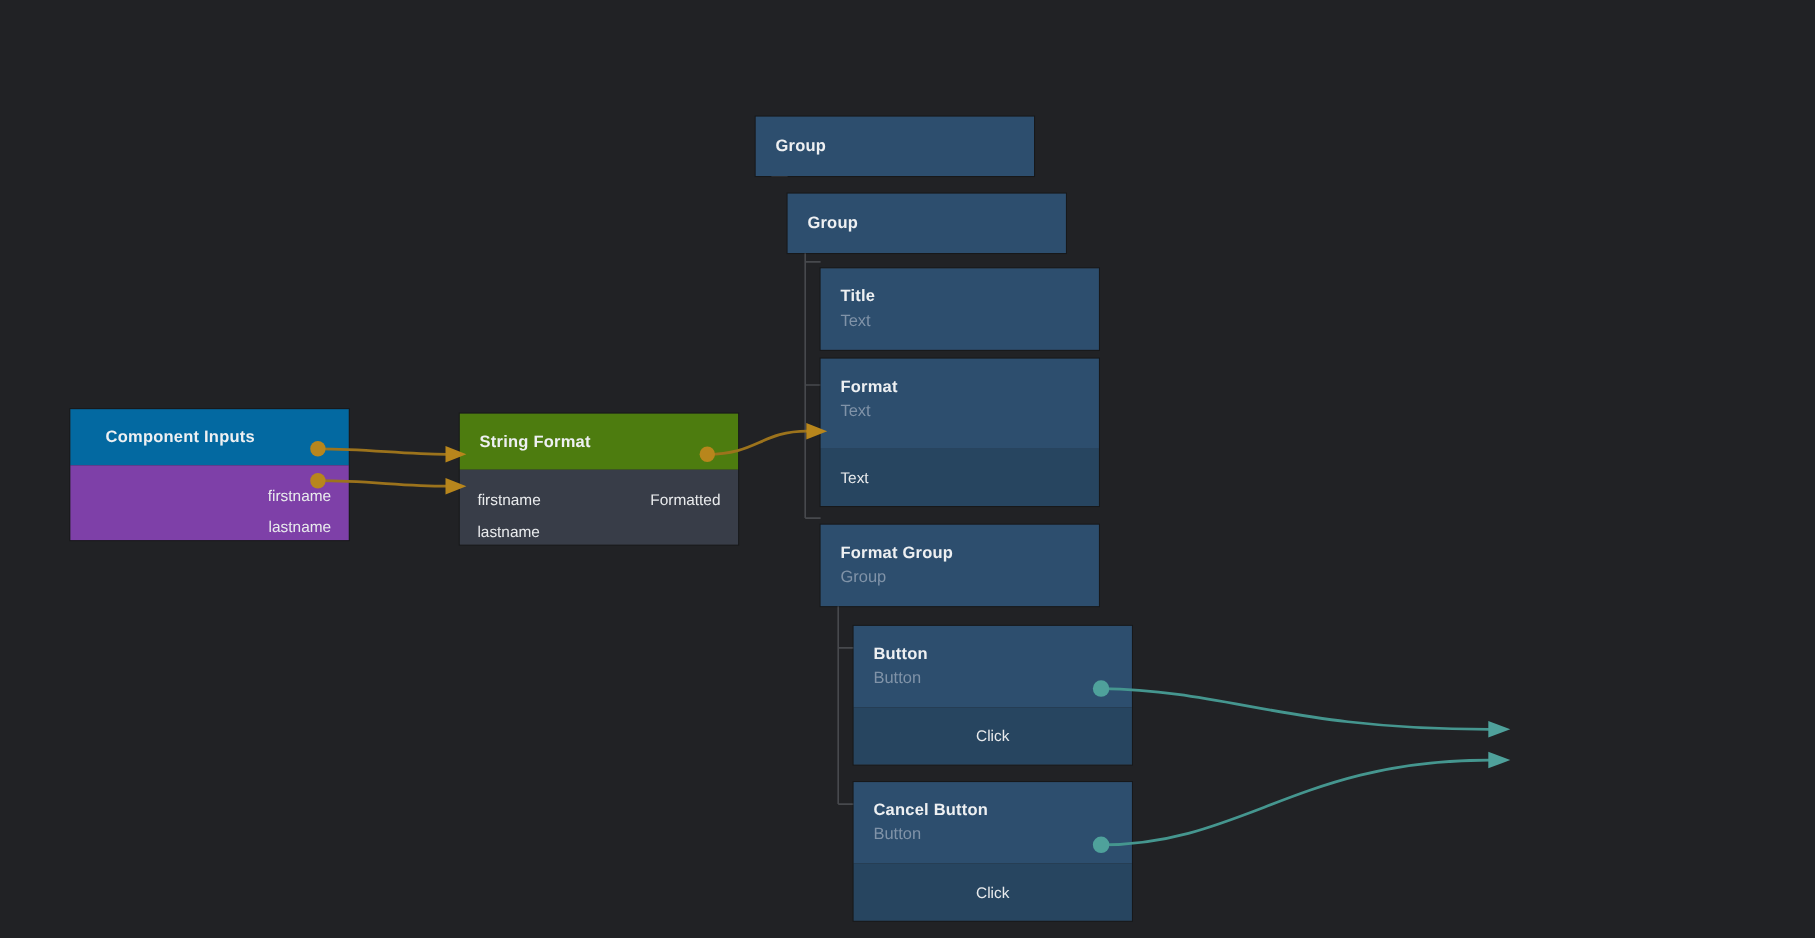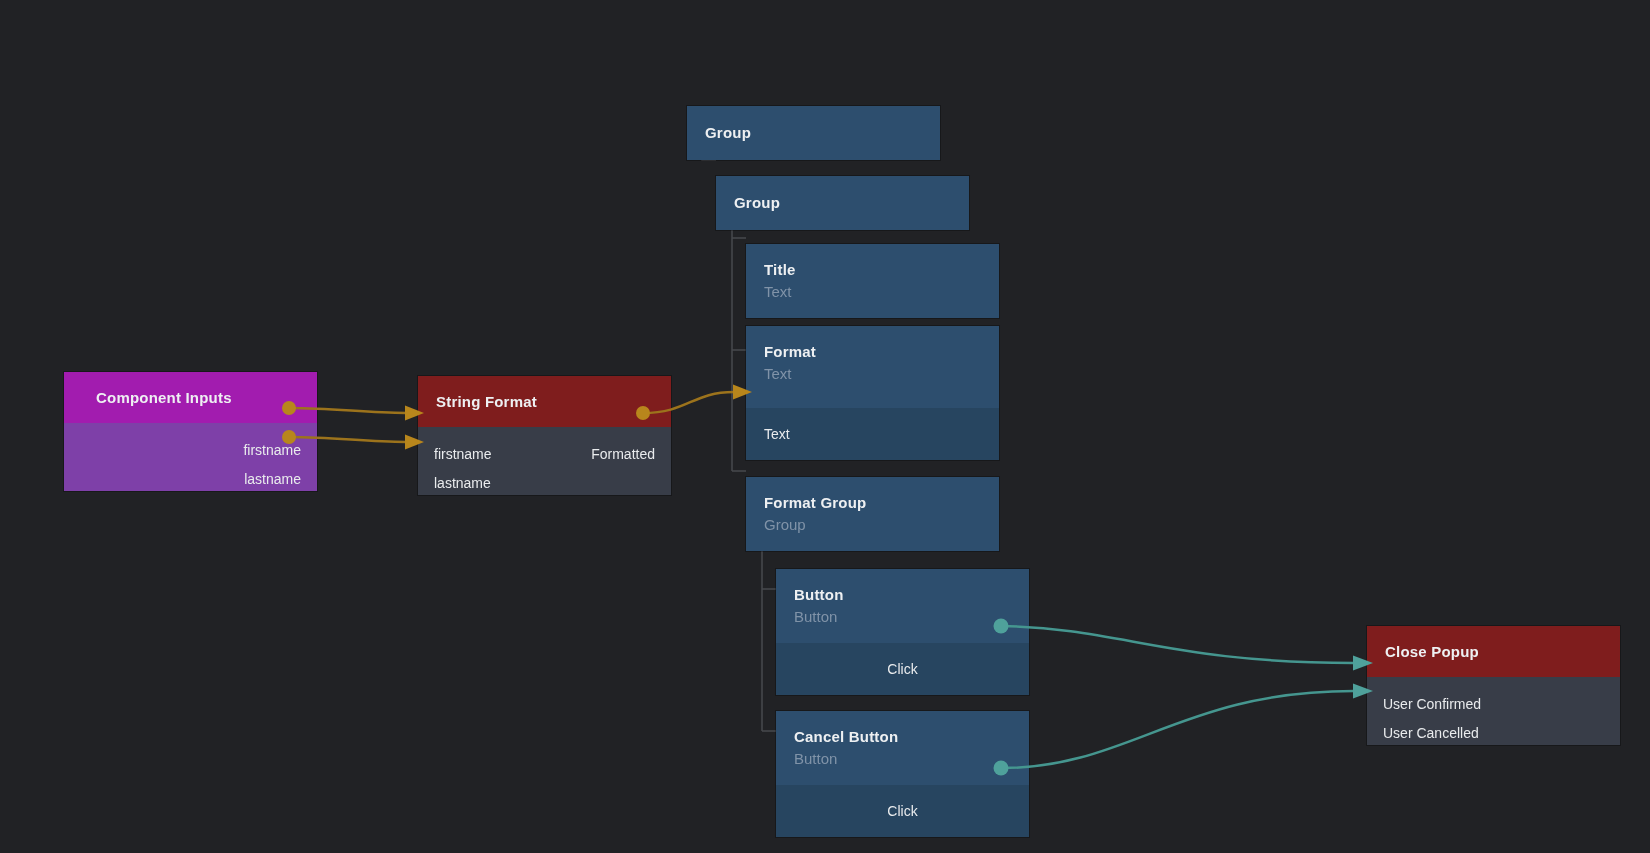--- a/index.html
+++ b/index.html
@@ -31,23 +31,23 @@
     line-height:21px;white-space:nowrap;
   }
   
   .hdr.one{display:flex;align-items:center;padding:0 18px;}
   .hdr.one .ttl{font-weight:600;}
   
   .hdr.two{padding:15px 14px 0 18px;}
 
   .blue  .hdr{background:#2d4e6e;}
   .blue  .prow{background:#274560;}
-  .gray  .hdr{background:#7f1d1d;}
+  .gray  .hdr{background:#4d7c0f;}
   .gray  .body{background:#383d48;}
-  .purple .hdr{background:#a21caf;padding-left:32px;}
+  .purple .hdr{background:#0369a1;padding-left:32px;}
   .purple .body{background:#7e40a8;}
 
   .prow{
     box-sizing:border-box;height:52px;
     display:flex;align-items:center;
     padding:0 18px;
   }
   .prow.right{justify-content:center;}
   .plabel{font-size:14px;color:#e9ebed;white-space:nowrap;}
 
@@ -150,33 +150,20 @@
   <div class="node blue" style="left:776px;top:668px;">
     <div class="hdr two" style="height:74px;">
       <div class="ttl">Cancel Button</div>
       <div class="sub">Button</div>
     </div>
     <div class="prow right">
       <span class="plabel">Click</span>
     </div>
   </div>
 
-  <div class="node gray" style="left:1367px;top:583px;">
-    <div class="hdr one" style="height:51px;">
-      <span class="ttl">Close Popup</span>
-    </div>
-    <div class="body">
-      <div class="brow left">
-        <span class="plabel">User Confirmed</span>
-      </div>
-      <div class="brow left">
-        <span class="plabel">User Cancelled</span>
-      </div>
-    </div>
-  </div>
 
   <svg class="overlay" width="1650" height="853">
 
     <g fill="none" stroke="#9c731c" stroke-width="2.5">
       <path class="hit" d="M289,408 C335,408 365,413 406,413"></path>
       <path class="hit" d="M289,437 C335,437 365,442 406,442"></path>
       <path class="hit" d="M643,413 C688,413 692,392 734,392"></path>
     </g>
     <g fill="#b8861c" stroke="none">
       <circle class="hit" cx="289" cy="408" r="7"></circle>

